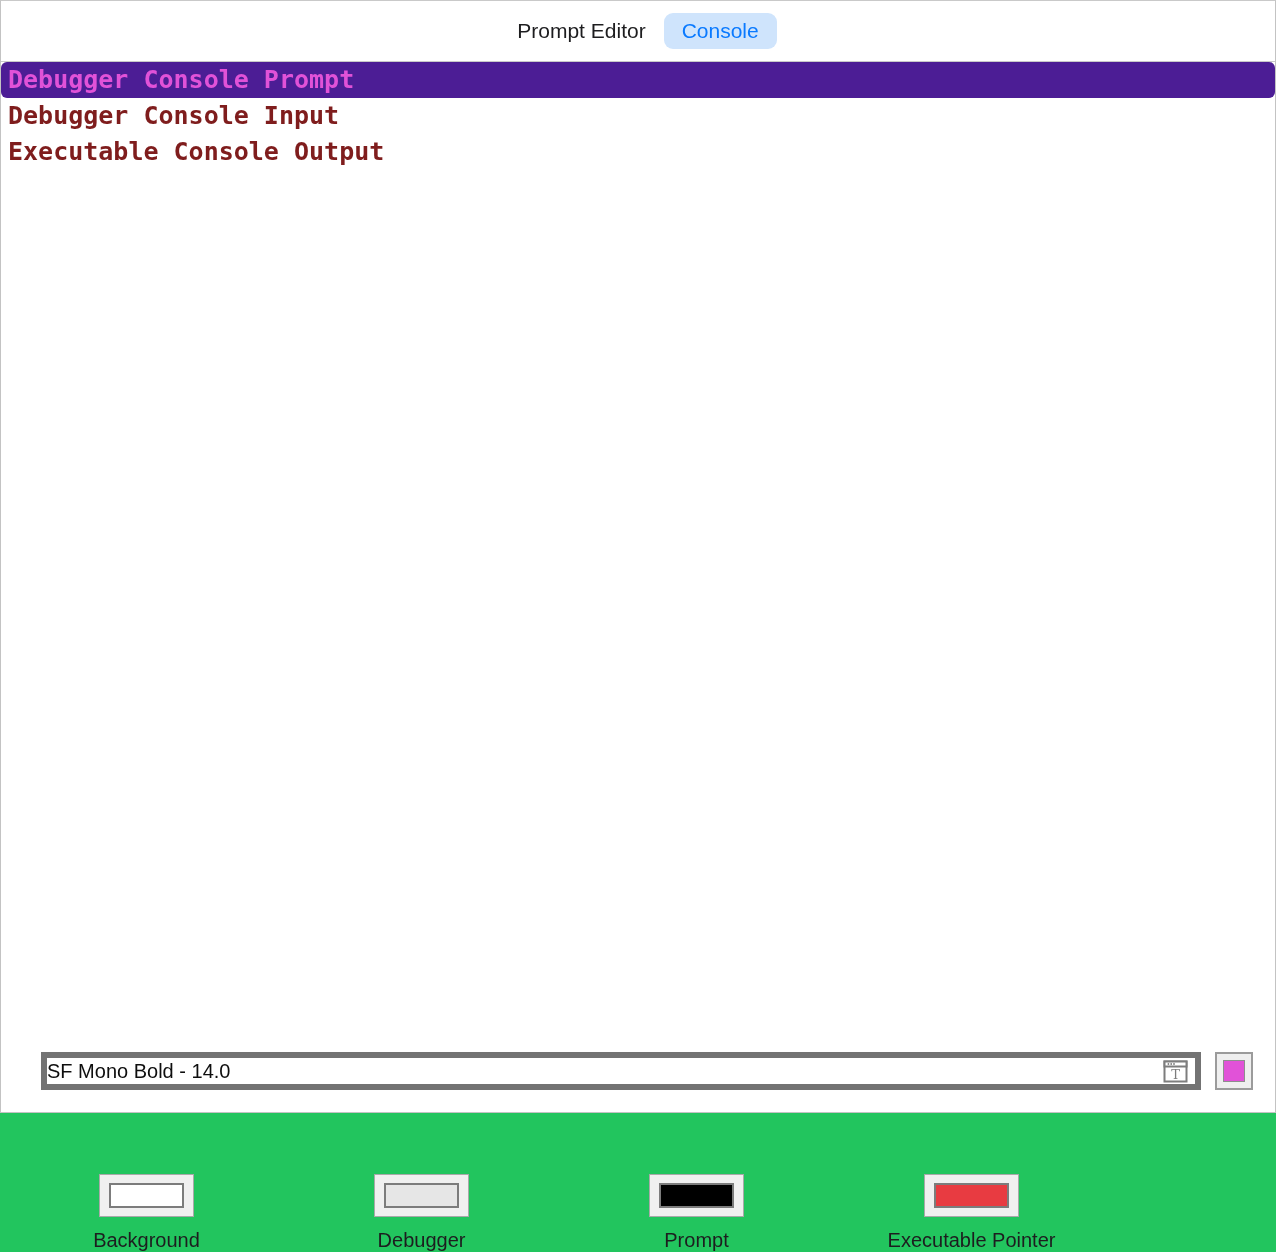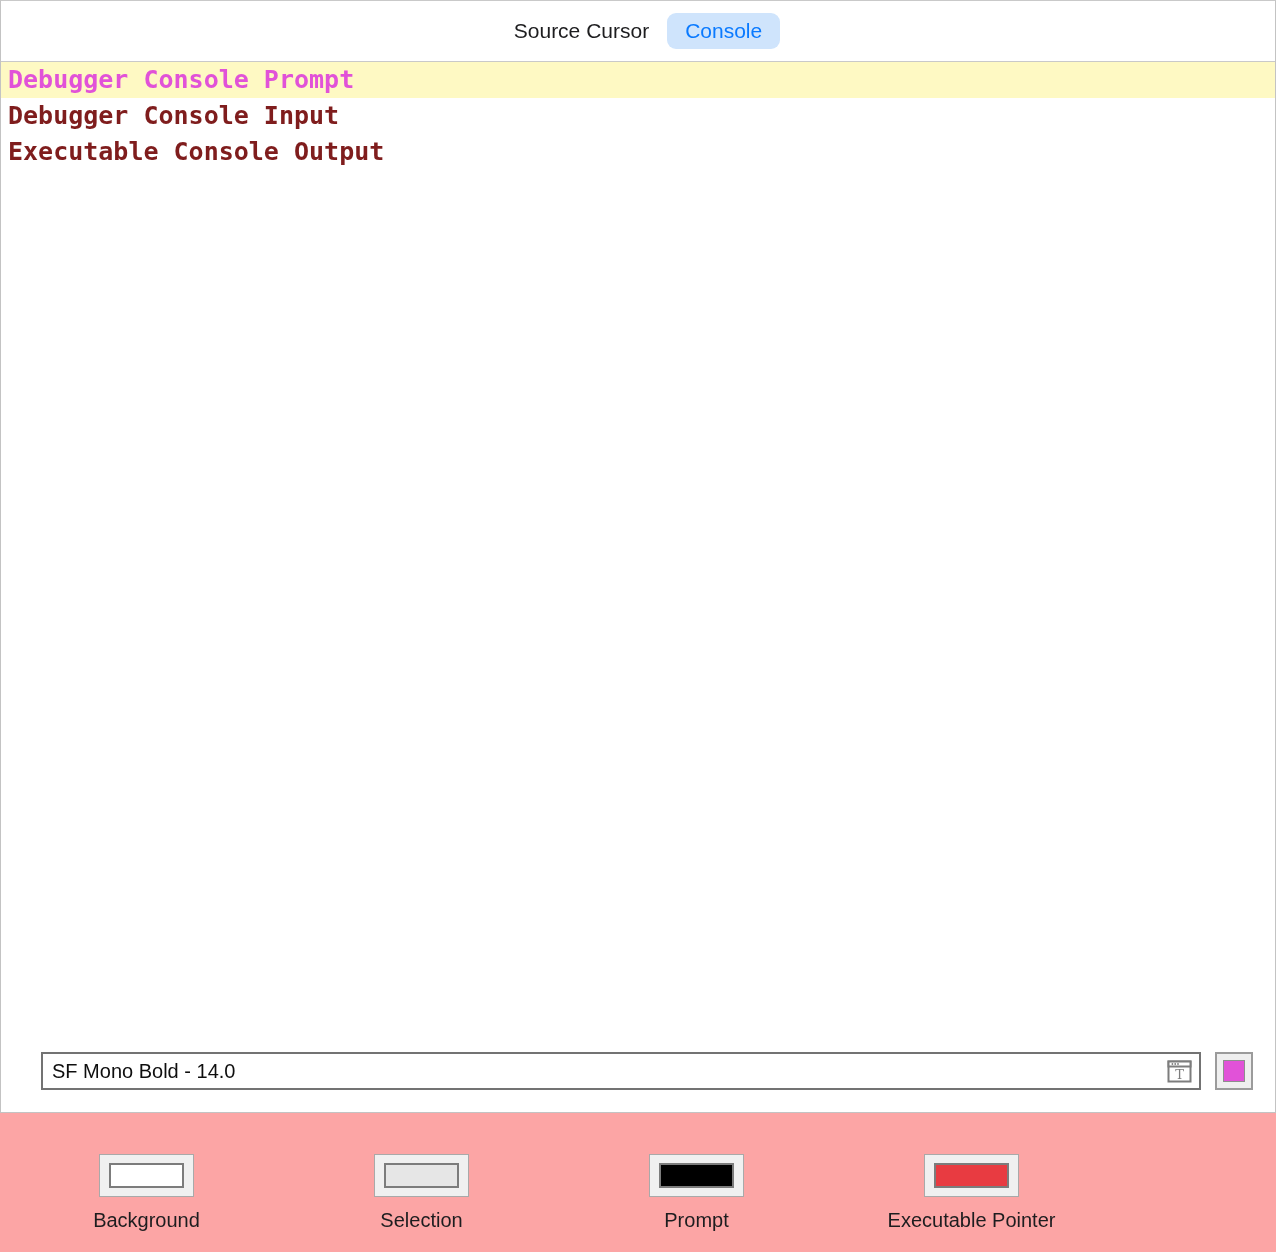--- a/index.html
+++ b/index.html
@@ -78,43 +78,44 @@
     box-sizing: border-box;
     font-family: "DejaVu Sans Mono", "Liberation Mono", monospace;
     font-weight: bold;
     font-size: 25px;
     letter-spacing: 0px;
     color: #7f1d1d;
     white-space: nowrap;
     user-select: none;
   }
   .row.selected {
-    background: #fef9c3;
+    background: #4c1d95;
+    border-radius: 6px;
   }
 
   
   .fontrow {
     position: absolute;
     left: 40px;
     right: 22px;
     bottom: 22px;
     height: 38px;
     display: flex;
     align-items: center;
     gap: 14px;
   }
   .fontfield {
     flex: 1 1 auto;
     height: 38px;
     box-sizing: border-box;
-    border: 2px solid #737373;
-    background: #ffffff;
-    display: flex;
-    align-items: center;
-    padding-left: 9px;
+    border: 6px solid #737373;
+    background: #ffffff;
+    display: flex;
+    align-items: center;
+    padding-left: 0;
     padding-right: 4px;
     position: relative;
   }
   .fontfield .value {
     font-size: 20px;
     color: #0e0e0e;
     white-space: nowrap;
     flex: 1 1 auto;
   }
   .fontpanel-icon {
@@ -138,24 +139,24 @@
   .colorwell-small .chip {
     width: 22px;
     height: 22px;
     border: 1px solid #8e8e8e;
     box-sizing: border-box;
   }
 
   
   .bottombar {
     flex: 1 1 auto;
-    background: #fca5a5;
+    background: #22c55e;
     border-top: 1px solid #c3c3c3;
     display: flex;
-    align-items: center;
+    align-items: flex-end;
     padding-top: 21px;
     box-sizing: border-box;
   }
   .swatch-group {
     width: 275px;
     display: flex;
     flex-direction: column;
     align-items: center;
   }
   .swatch-group:nth-child(1) { margin-left: 9px; }
@@ -186,21 +187,21 @@
   }
 </style>
 </head>
 <body>
 
 <div class="window">
 
   <div class="panel">
 
     <div class="tabbar">
-      <div class="tab">Source Cursor</div>
+      <div class="tab">Prompt Editor</div>
       <div class="tab selected">Console</div>
     </div>
 
     <div class="stylelist">
       <div class="row selected" style="color:#e152d8">Debugger Console Prompt</div>
       <div class="row">Debugger Console Input</div>
       <div class="row">Executable Console Output</div>
 
       <div class="fontrow">
         <div class="fontfield">
@@ -229,21 +230,21 @@
       <div class="swatch">
         <span class="well" style="background:#ffffff"></span>
       </div>
       <div class="swatch-label">Background</div>
     </div>
 
     <div class="swatch-group">
       <div class="swatch">
         <span class="well" style="background:#e6e6e6"></span>
       </div>
-      <div class="swatch-label">Selection</div>
+      <div class="swatch-label">Debugger</div>
     </div>
 
     <div class="swatch-group">
       <div class="swatch">
         <span class="well" style="background:#000000"></span>
       </div>
       <div class="swatch-label">Prompt</div>
     </div>
 
     <div class="swatch-group">

